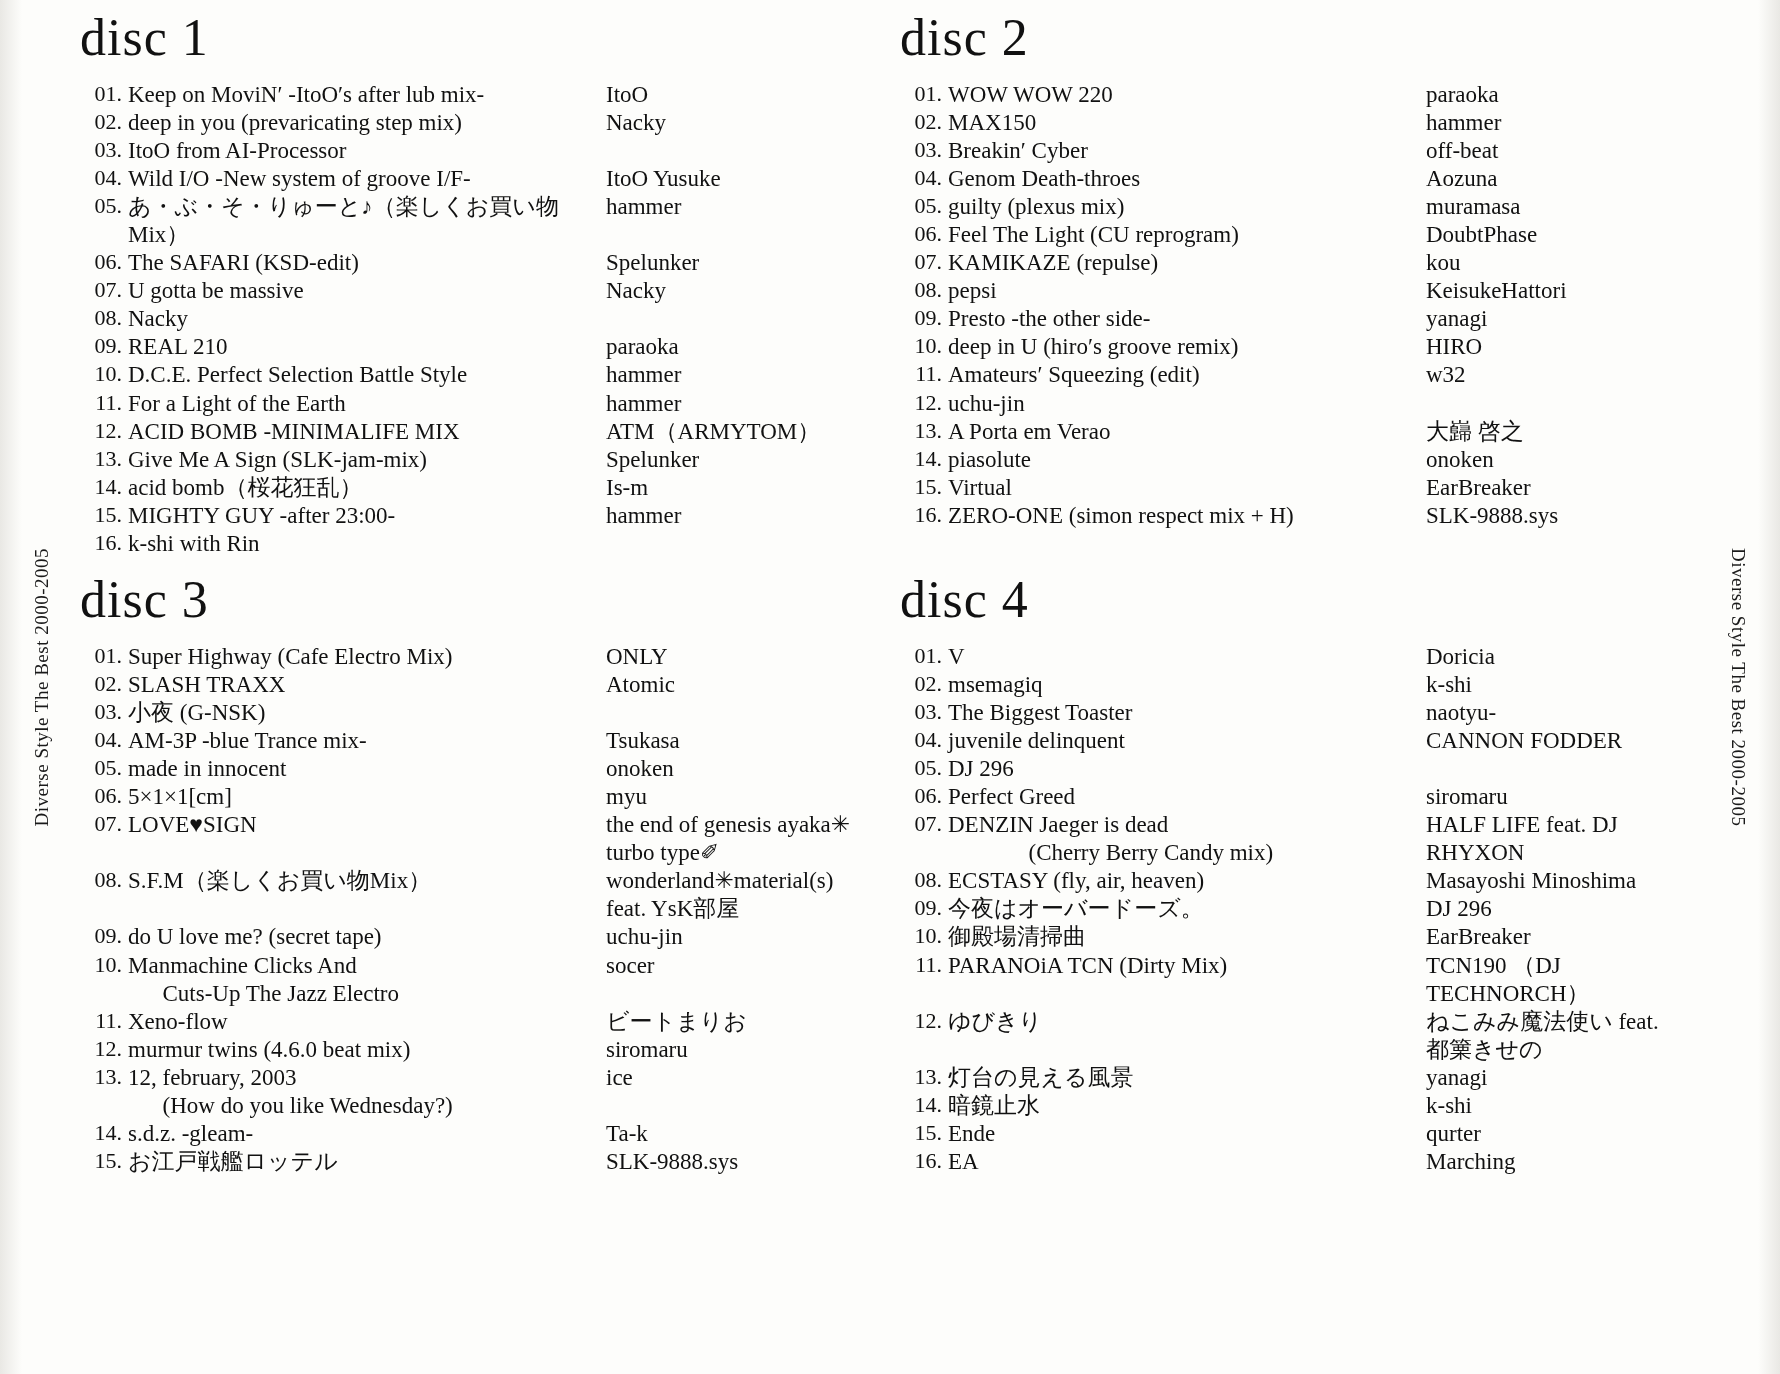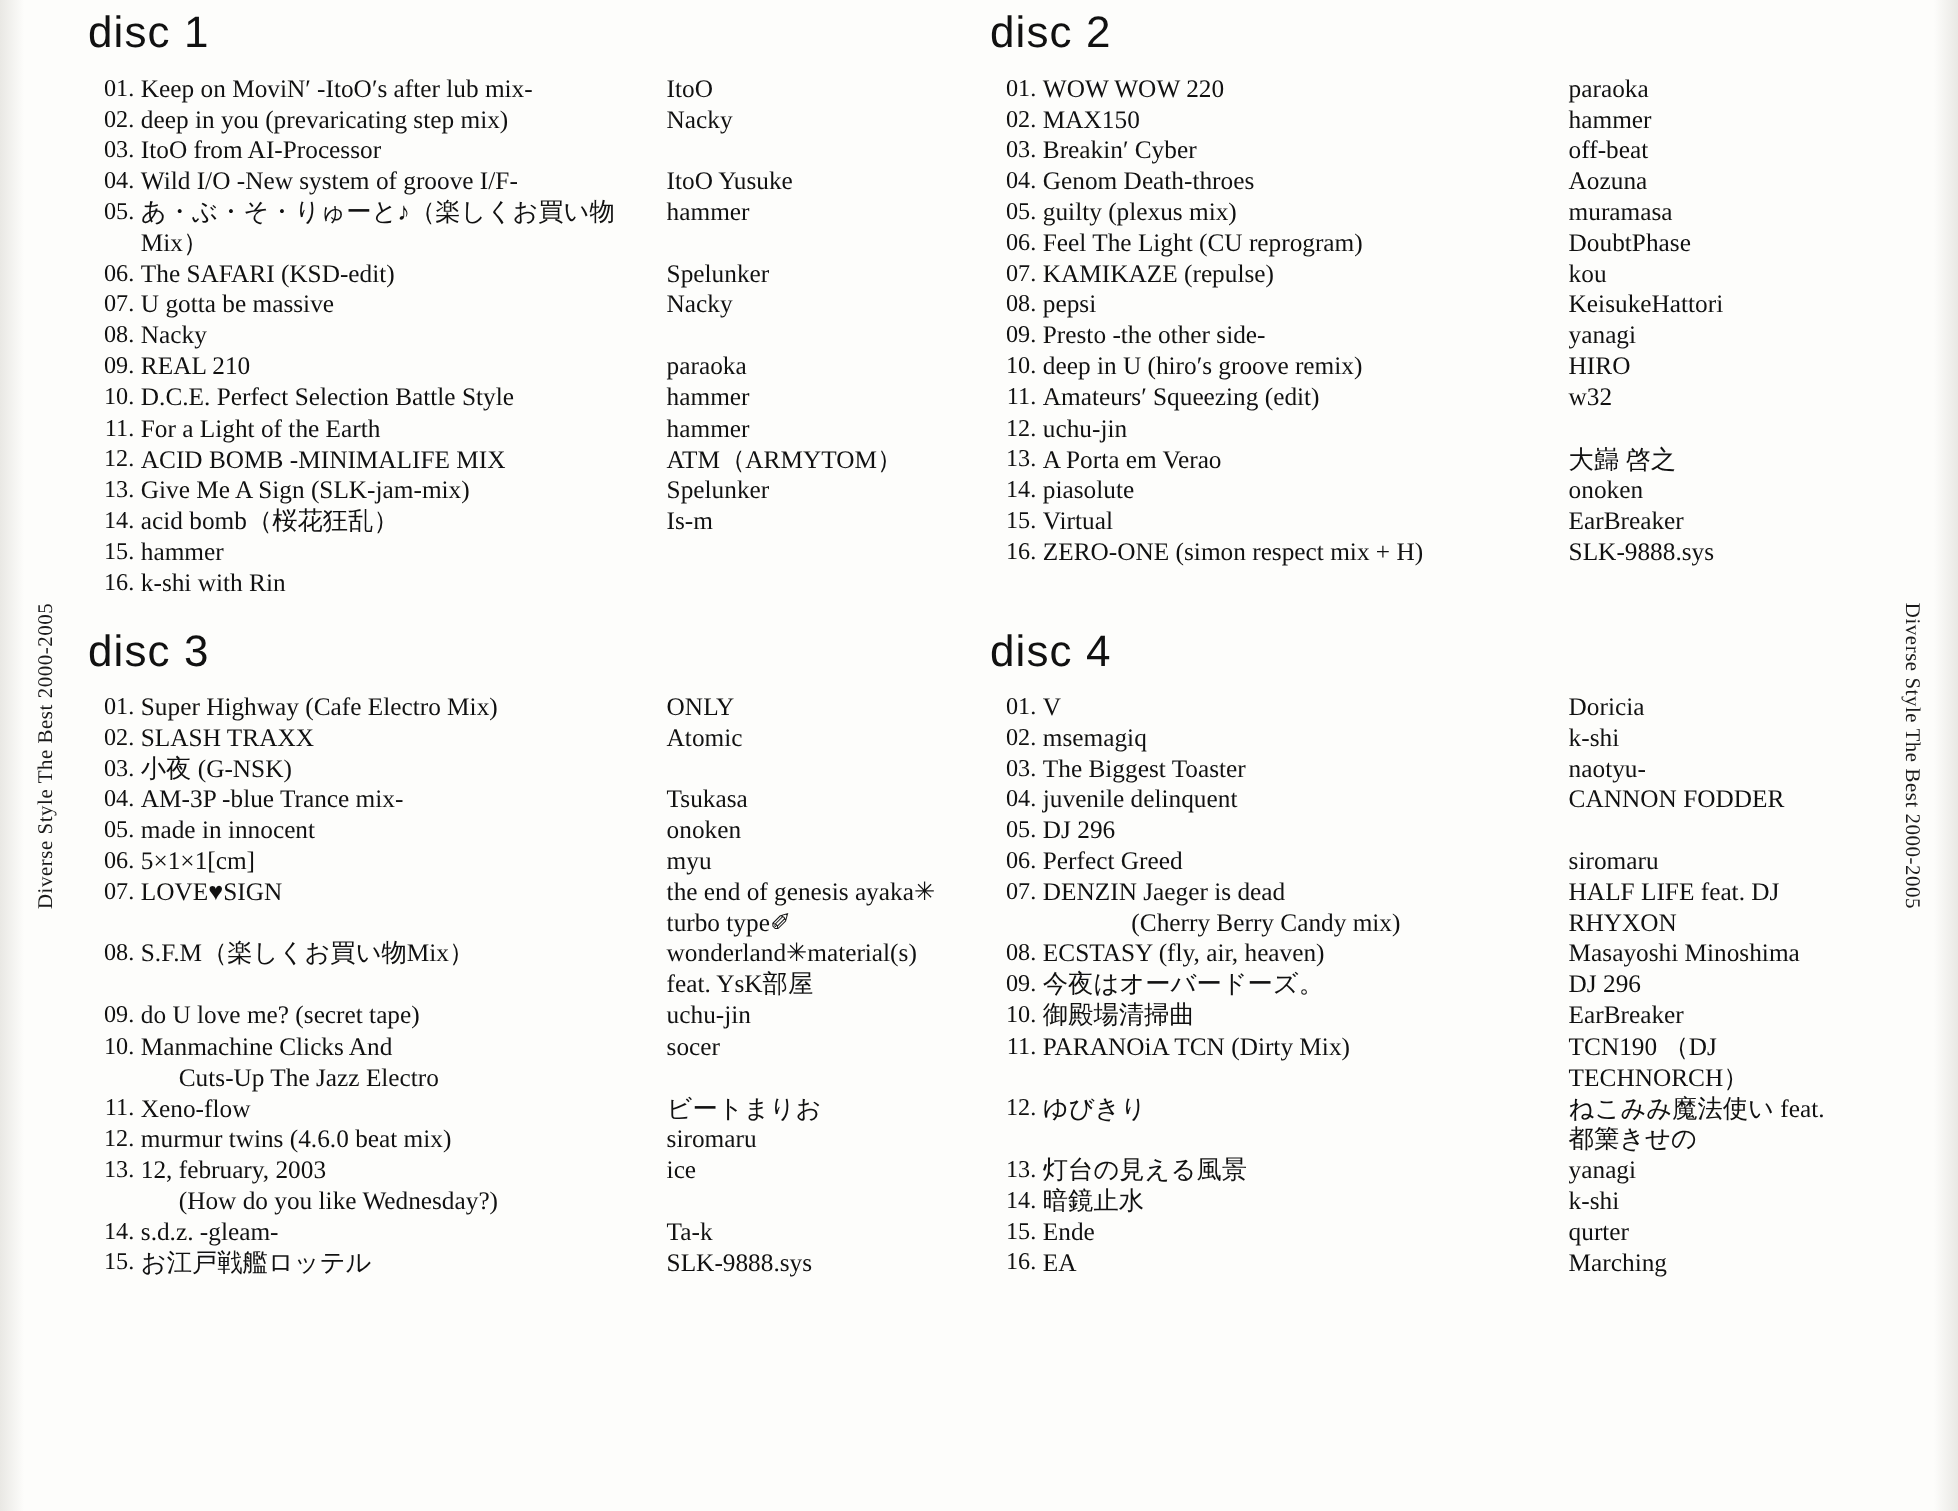--- a/index.html
+++ b/index.html
@@ -66,25 +66,25 @@
     left: 70px;
     right: 70px;
     top: 0;
     bottom: 0;
   }
 
   .disc-block {
     position: absolute;
   }
   .disc-title {
-    font-size: 40px;
+    font-size: 52px;
     font-weight: normal;
     letter-spacing: 1px;
     margin: 0 0 14px 0;
-    font-family: Liberation Sans, sans-serif;
+    font-family: Liberation Serif, serif;
   }
 
   .track {
     display: flex;
     align-items: flex-start;
     line-height: 1.22;
     font-size: 23px;
   }
   .t-num {
     width: 42px;
@@ -188,20 +188,21 @@
             <span class="t-title title-col">Give Me A Sign (SLK-jam-mix)</span>
             <span class="artist-col">Spelunker</span>
           </div>
           <div class="track">
             <span class="t-num">14.</span>
             <span class="t-title title-col">acid bomb（桜花狂乱）</span>
             <span class="artist-col">Is-m</span>
           </div>
           <div class="track">
             <span class="t-num">15.</span>
+            <span class="t-title title-col">MIGHTY GUY -after 23:00-</span>
             <span class="artist-col">hammer</span>
           </div>
           <div class="track">
             <span class="t-num">16.</span>
             <span class="artist-col">k-shi with Rin</span>
           </div>
         </div>
     </div>
 
     <div class="disc-block" id="block-disc-2" style="left:830px; top:8px; width:790px;">

